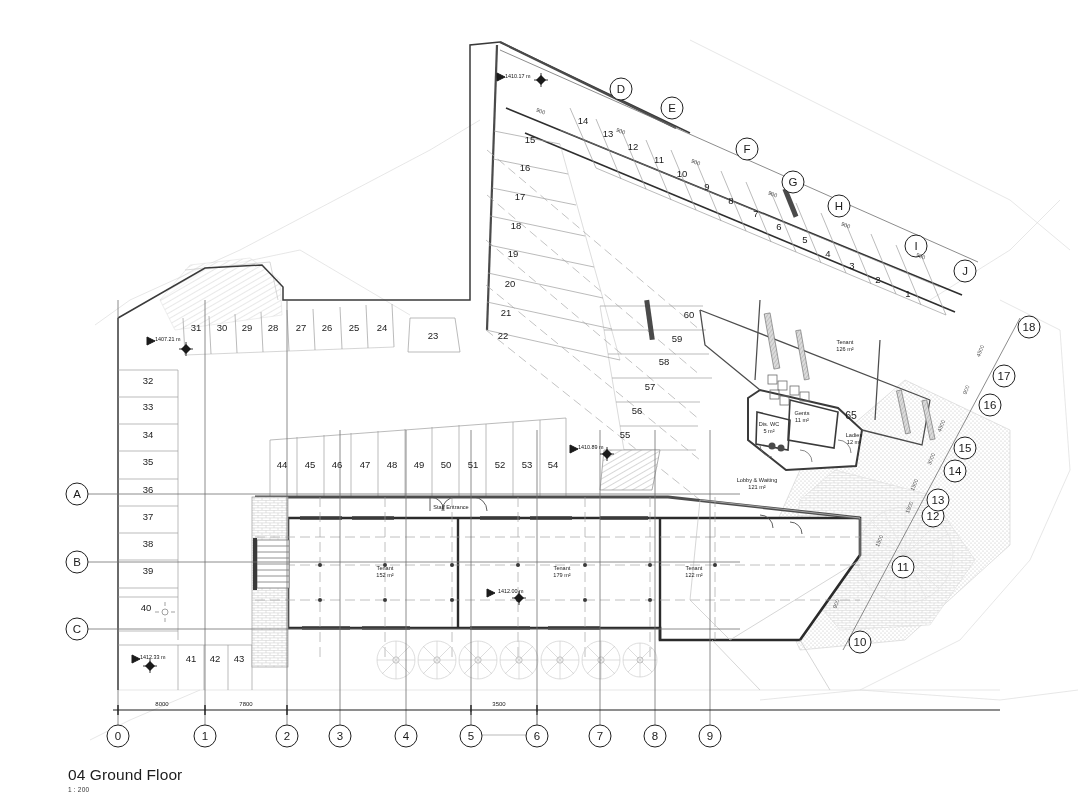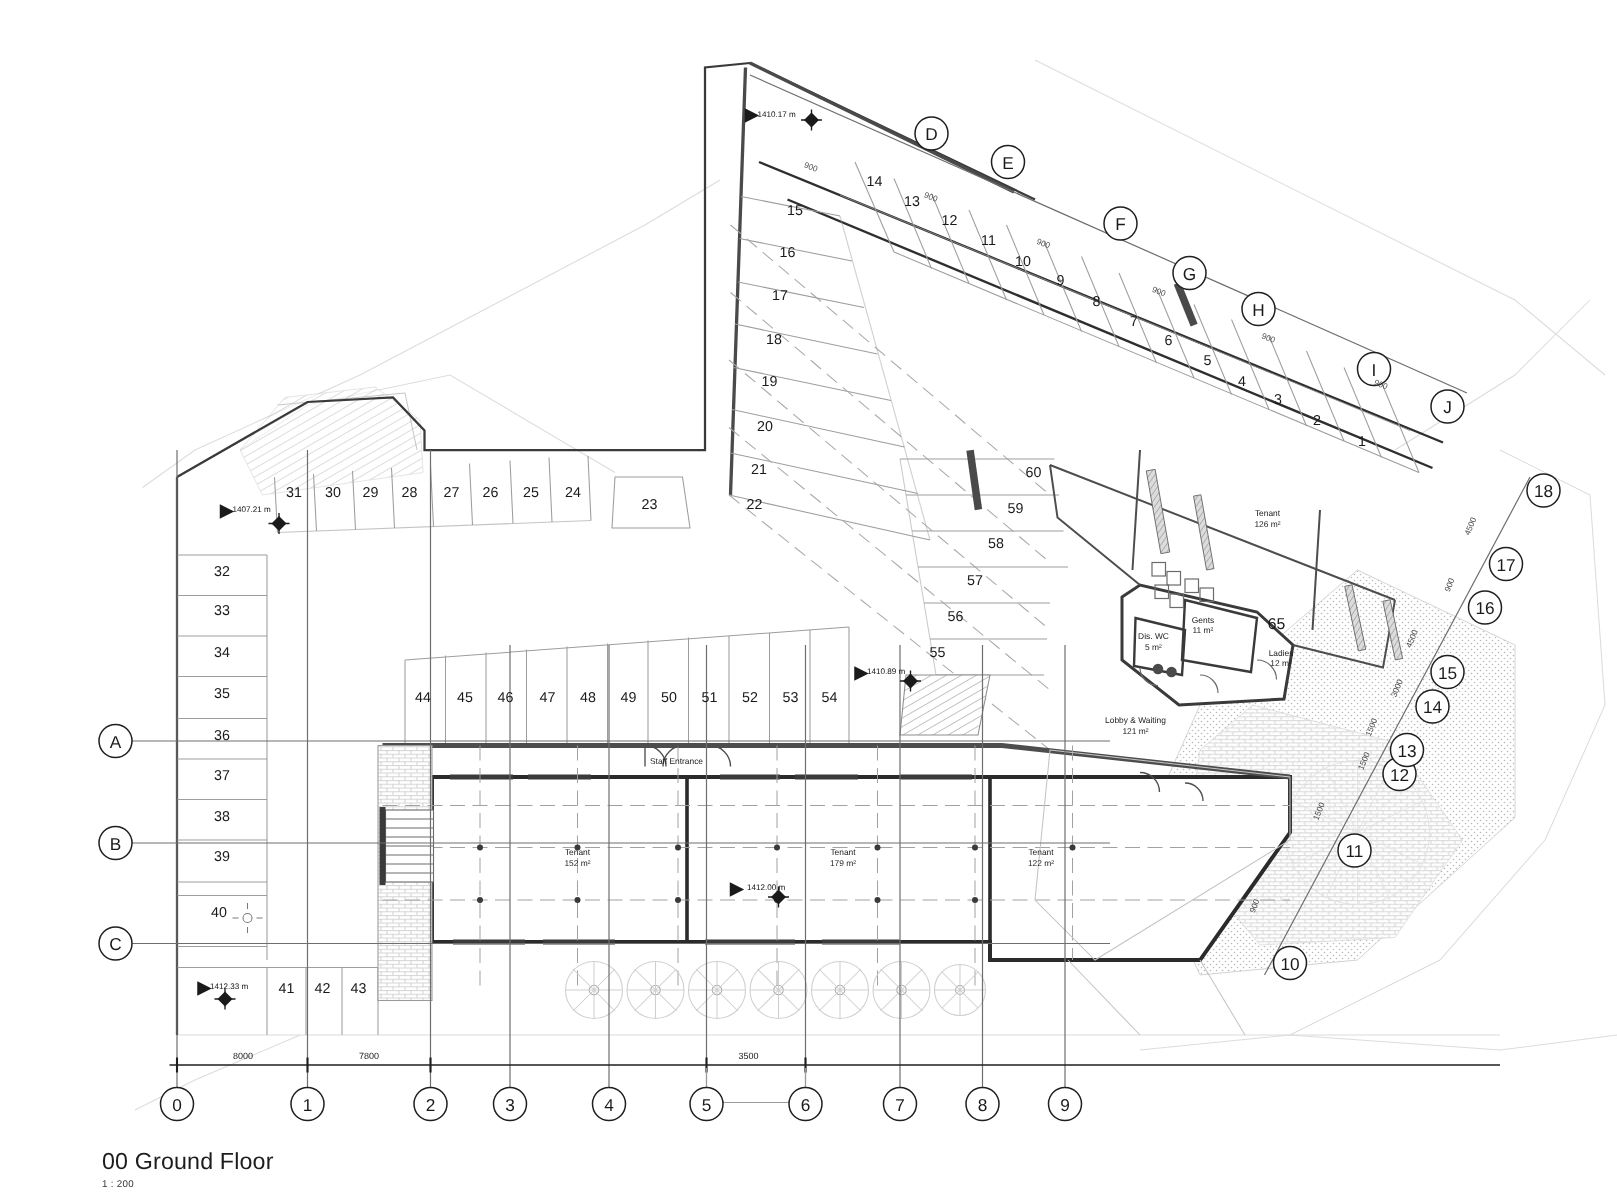--- a/index.html
+++ b/index.html
@@ -663,17 +663,17 @@
         <text x="620" y="133" font-size="5.5" font-family="&quot;Liberation Sans&quot;, sans-serif" fill="#4a4a4a" text-anchor="middle" transform="rotate(22 620 133)">900</text>
         <text x="695" y="164" font-size="5.5" font-family="&quot;Liberation Sans&quot;, sans-serif" fill="#4a4a4a" text-anchor="middle" transform="rotate(22 695 164)">900</text>
         <text x="772" y="196" font-size="5.5" font-family="&quot;Liberation Sans&quot;, sans-serif" fill="#4a4a4a" text-anchor="middle" transform="rotate(22 772 196)">900</text>
         <text x="845" y="227" font-size="5.5" font-family="&quot;Liberation Sans&quot;, sans-serif" fill="#4a4a4a" text-anchor="middle" transform="rotate(22 845 227)">900</text>
         <text x="920" y="258" font-size="5.5" font-family="&quot;Liberation Sans&quot;, sans-serif" fill="#4a4a4a" text-anchor="middle" transform="rotate(22 920 258)">900</text>
         <text x="540" y="113" font-size="5.5" font-family="&quot;Liberation Sans&quot;, sans-serif" fill="#4a4a4a" text-anchor="middle" transform="rotate(22 540 113)">900</text>
       </g>
   </svg>
 
   <div class="title-block">
-    <div class="t-name">00 Ground Floor</div>
+    <div class="t-name">04 Ground Floor</div>
     <div class="t-scale">1 : 200</div>
   </div>
 
 </div>
 
 </body></html>

